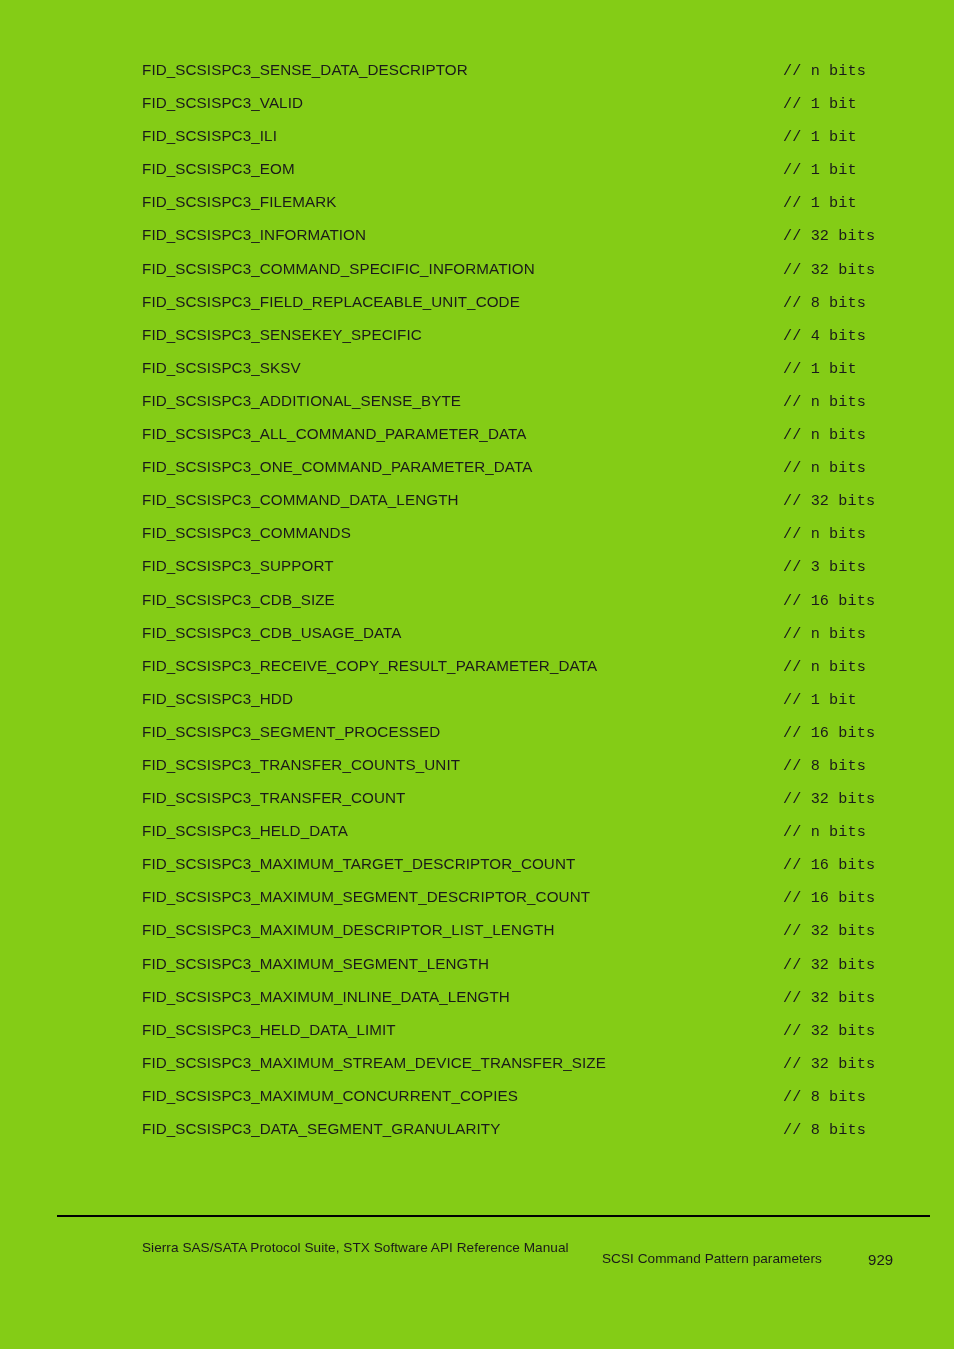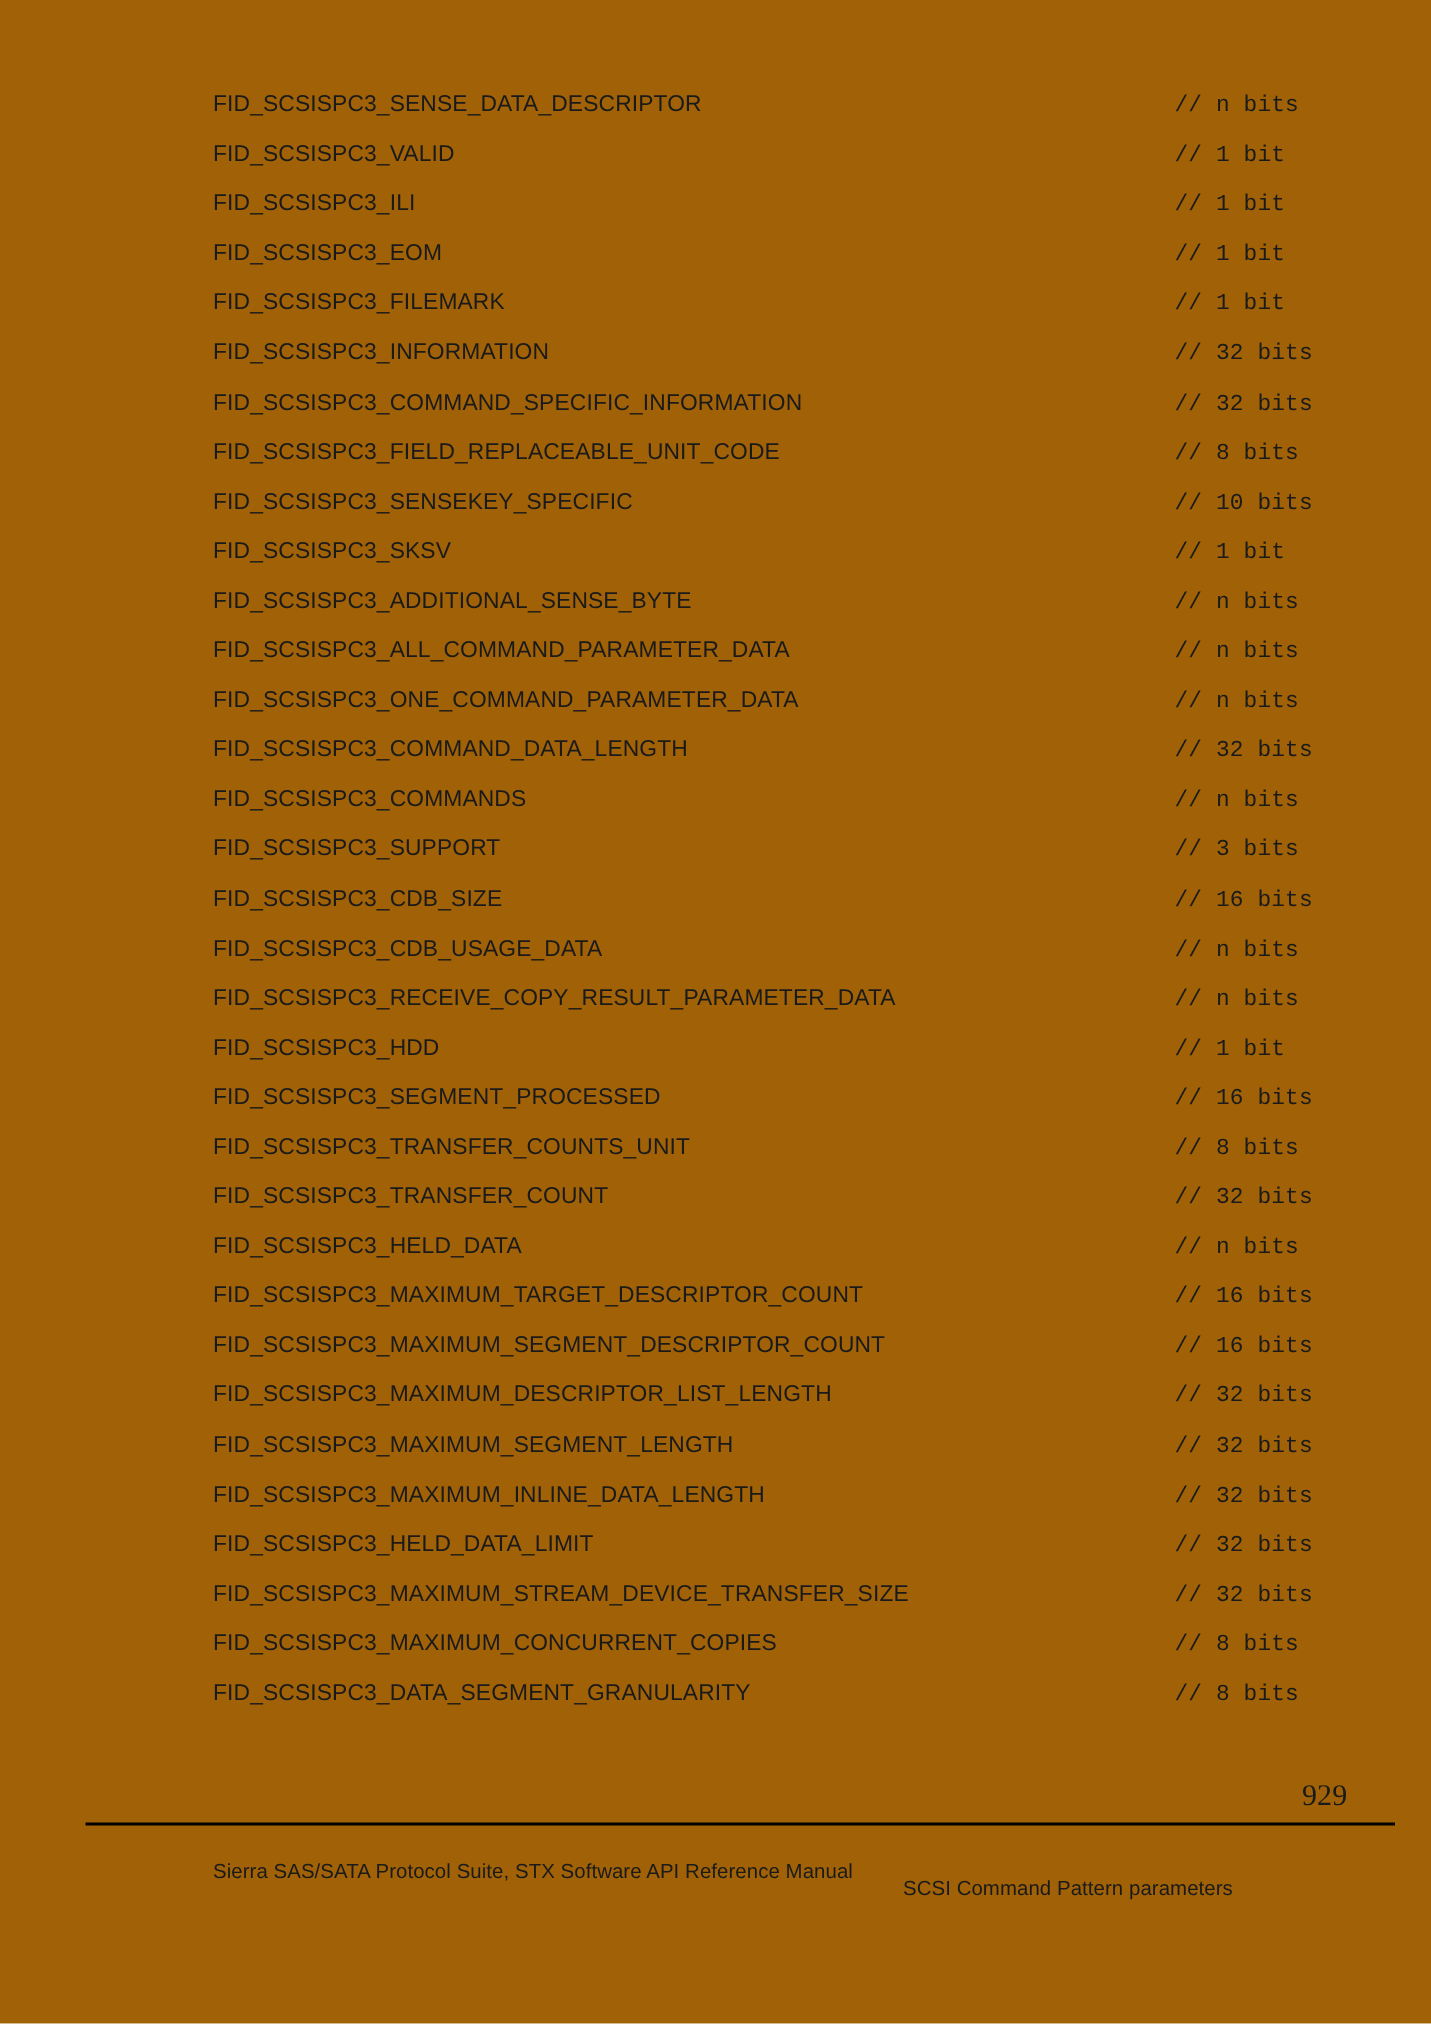--- a/index.html
+++ b/index.html
@@ -9,21 +9,21 @@
   }
   body {
     font-family: "Liberation Sans", sans-serif;
     color: #1a1a1a;
     -webkit-font-smoothing: antialiased;
   }
   .page {
     position: relative;
     width: 954px;
     height: 1349px;
-    background: #a16207;
+    background: #84cc16;
     overflow: hidden;
     box-sizing: border-box;
   }
 
   
   .const-list {
     position: absolute;
     left: 142px;
     top: 53px;
     width: 712px;
@@ -71,25 +71,24 @@
     position: absolute;
     left: 602px;
     top: 1251px;
     font-size: 13.6px;
     letter-spacing: 0.05px;
     white-space: nowrap;
   }
   .footer-page-number {
     position: absolute;
     left: 868px;
-    top: 1186px;
-    font-size: 20px;
+    top: 1251px;
+    font-size: 15px;
     letter-spacing: 0.05px;
     white-space: nowrap;
-    font-family: Liberation Serif, serif;
   }
 </style>
 </head>
 <body>
 
 <div class="page">
 
   <div class="const-list">
       <div class="const-row">
         <span class="const-name">FID_SCSISPC3_SENSE_DATA_DESCRIPTOR</span>
@@ -118,21 +117,21 @@
       <div class="const-row">
         <span class="const-name">FID_SCSISPC3_COMMAND_SPECIFIC_INFORMATION</span>
         <span class="const-comment">// 32 bits</span>
       </div>
       <div class="const-row">
         <span class="const-name">FID_SCSISPC3_FIELD_REPLACEABLE_UNIT_CODE</span>
         <span class="const-comment">// 8 bits</span>
       </div>
       <div class="const-row">
         <span class="const-name">FID_SCSISPC3_SENSEKEY_SPECIFIC</span>
-        <span class="const-comment">// 10 bits</span>
+        <span class="const-comment">// 4 bits</span>
       </div>
       <div class="const-row">
         <span class="const-name">FID_SCSISPC3_SKSV</span>
         <span class="const-comment">// 1 bit</span>
       </div>
       <div class="const-row">
         <span class="const-name">FID_SCSISPC3_ADDITIONAL_SENSE_BYTE</span>
         <span class="const-comment">// n bits</span>
       </div>
       <div class="const-row">

